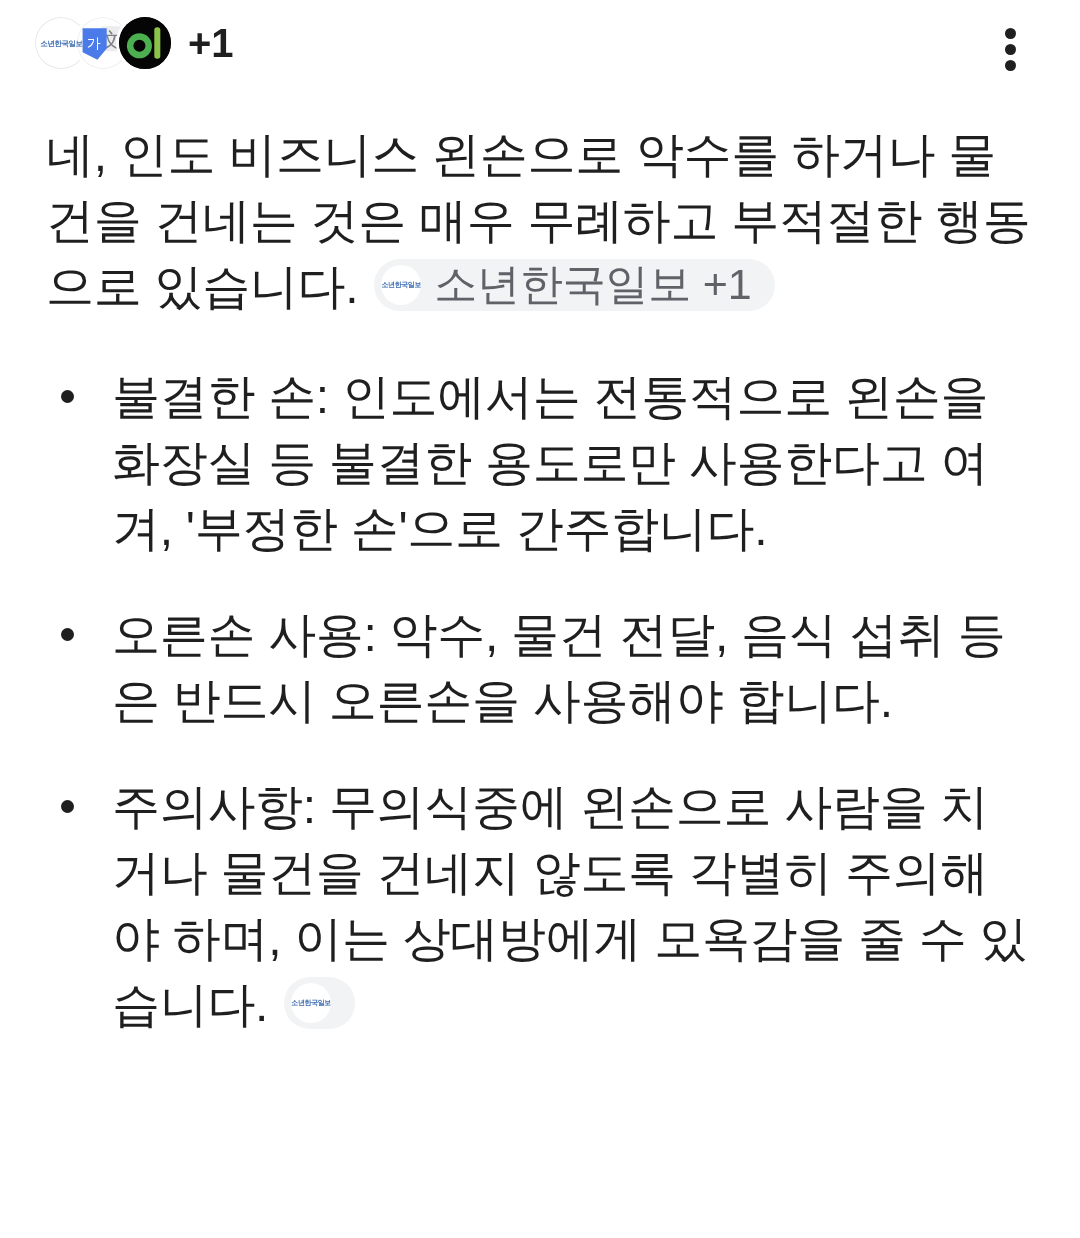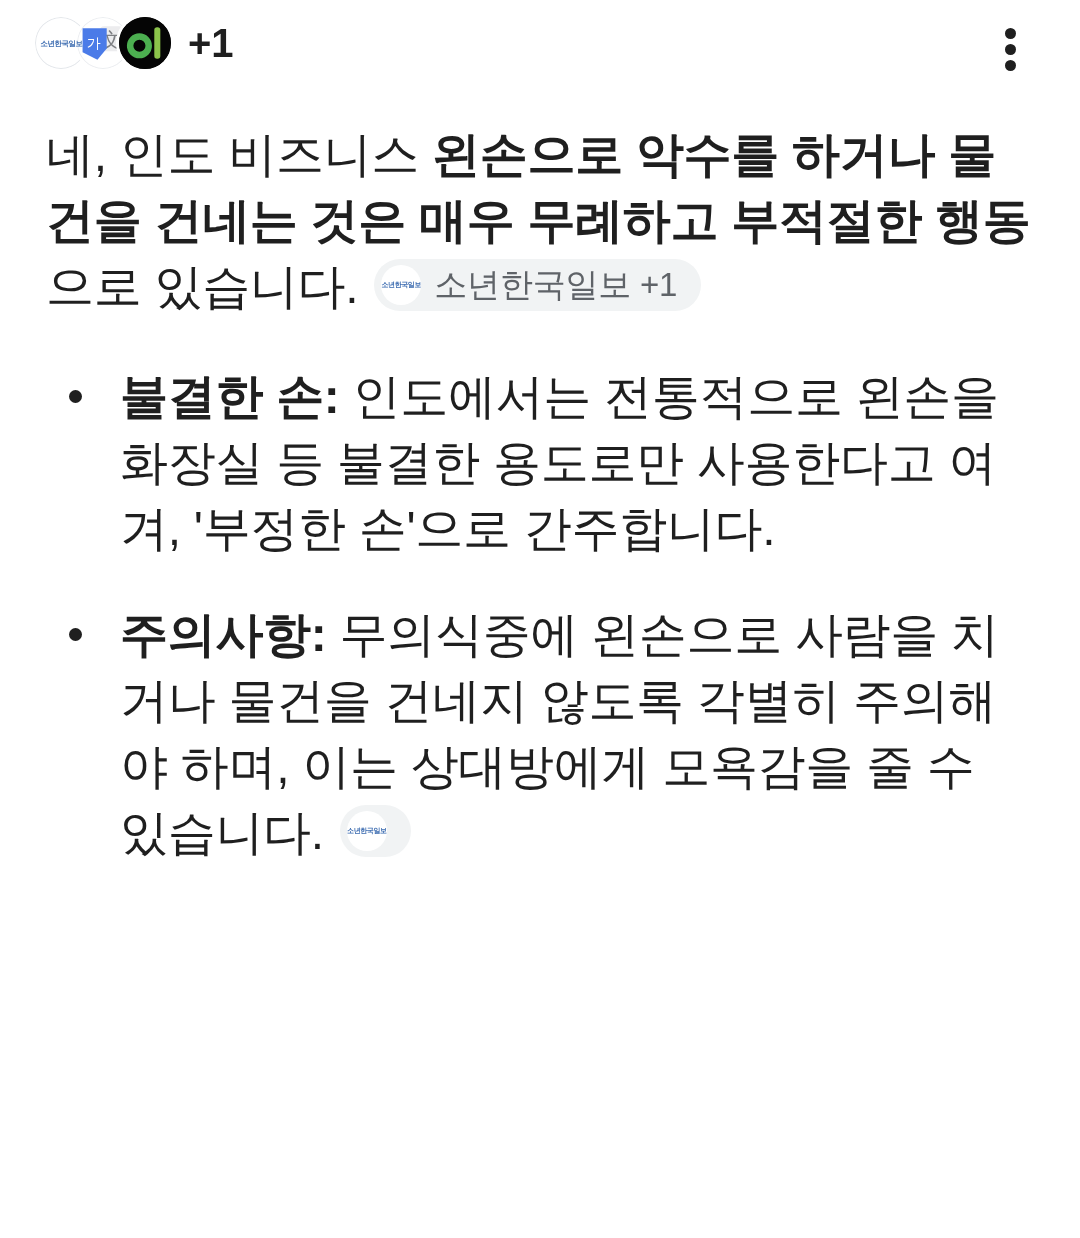--- a/index.html
+++ b/index.html
@@ -47,24 +47,24 @@
     background:none;border:none;cursor:pointer;
     display:flex;flex-direction:column;gap:5px;align-items:center;
     padding:6px;margin-top:8px;
   }
   .kebab .dot{width:11px;height:11px;border-radius:50%;background:var(--text);}
   
   .main{padding:44px 44px 0 46px;}
   p.para{
     font-size:48px;line-height:66px;margin:0 0 44px;letter-spacing:-.3px;
   }
-  strong{font-weight:700;}
+  strong{font-weight:400;}
   ul.blist{list-style:none;margin:0;padding:0;}
   li.bitem{
-    position:relative;padding-left:62px;margin:0 12px 40px;
+    position:relative;padding-left:62px;margin:0 4px 40px;
     font-size:48px;line-height:66px;letter-spacing:-.3px;
   }
   li.bitem::before{
     content:"";position:absolute;left:11px;top:26px;
     width:13px;height:13px;border-radius:50%;background:var(--text);
   }
   
   .chip{
     display:inline-flex;align-items:center;gap:13px;
     height:52px;padding:0 24px 0 7px;border-radius:28px;border:none;
@@ -72,21 +72,21 @@
     margin-left:16px;transform:translateY(-5px);
     font-family:inherit;
   }
   .chip-favicon{
     width:40px;height:40px;border-radius:50%;background:#fff;
     display:flex;align-items:center;justify-content:center;overflow:hidden;
     font-size:7px;font-weight:700;color:var(--newspaper-blue);
     letter-spacing:-.4px;white-space:nowrap;flex:0 0 auto;
   }
   .chip-label{
-    font-size:33px;color:var(--chip-text);white-space:nowrap;letter-spacing:-.2px;
+    font-size:43px;color:var(--chip-text);white-space:nowrap;letter-spacing:-.2px;
   }
 </style>
 </head>
 <body>
 
 <div class="page">
 
   <div class="header">
     <button class="sources">
       <span class="avatar av-newspaper">
@@ -117,19 +117,20 @@
     </button>
   </div>
 
   <div class="main" id="answer-body">
       <p class="para"><span>네, 인도 비즈니스 </span><strong>왼손으로 악수를 하거나 물건을 건네는 것은 매우 무례하고 부적절한 행동</strong><span>으로 있습니다.</span><button class="chip">
           <span class="chip-favicon">소년한국일보</span>
           <span class="chip-label">소년한국일보 +1</span>
         </button></p>
       <ul class="blist">
         <li class="bitem"><strong>불결한 손:</strong><span> 인도에서는 전통적으로 왼손을 화장실 등 불결한 용도로만 사용한다고 여겨, '부정한 손'으로 간주합니다.</span></li>
+        <li class="bitem"><strong>오른손 사용:</strong><span> 악수, 물건 전달, 음식 섭취 등은 반드시 오른손을 사용해야 합니다.</span></li>
         <li class="bitem"><strong>주의사항:</strong><span> 무의식중에 왼손으로 사람을 치거나 물건을 건네지 않도록 각별히 주의해야 하며, 이는 상대방에게 모욕감을 줄 수 있습니다.</span><button class="chip">
             <span class="chip-favicon">소년한국일보</span>
           </button></li>
       </ul>
     </div>
 
 </div>
 
 </body></html>

